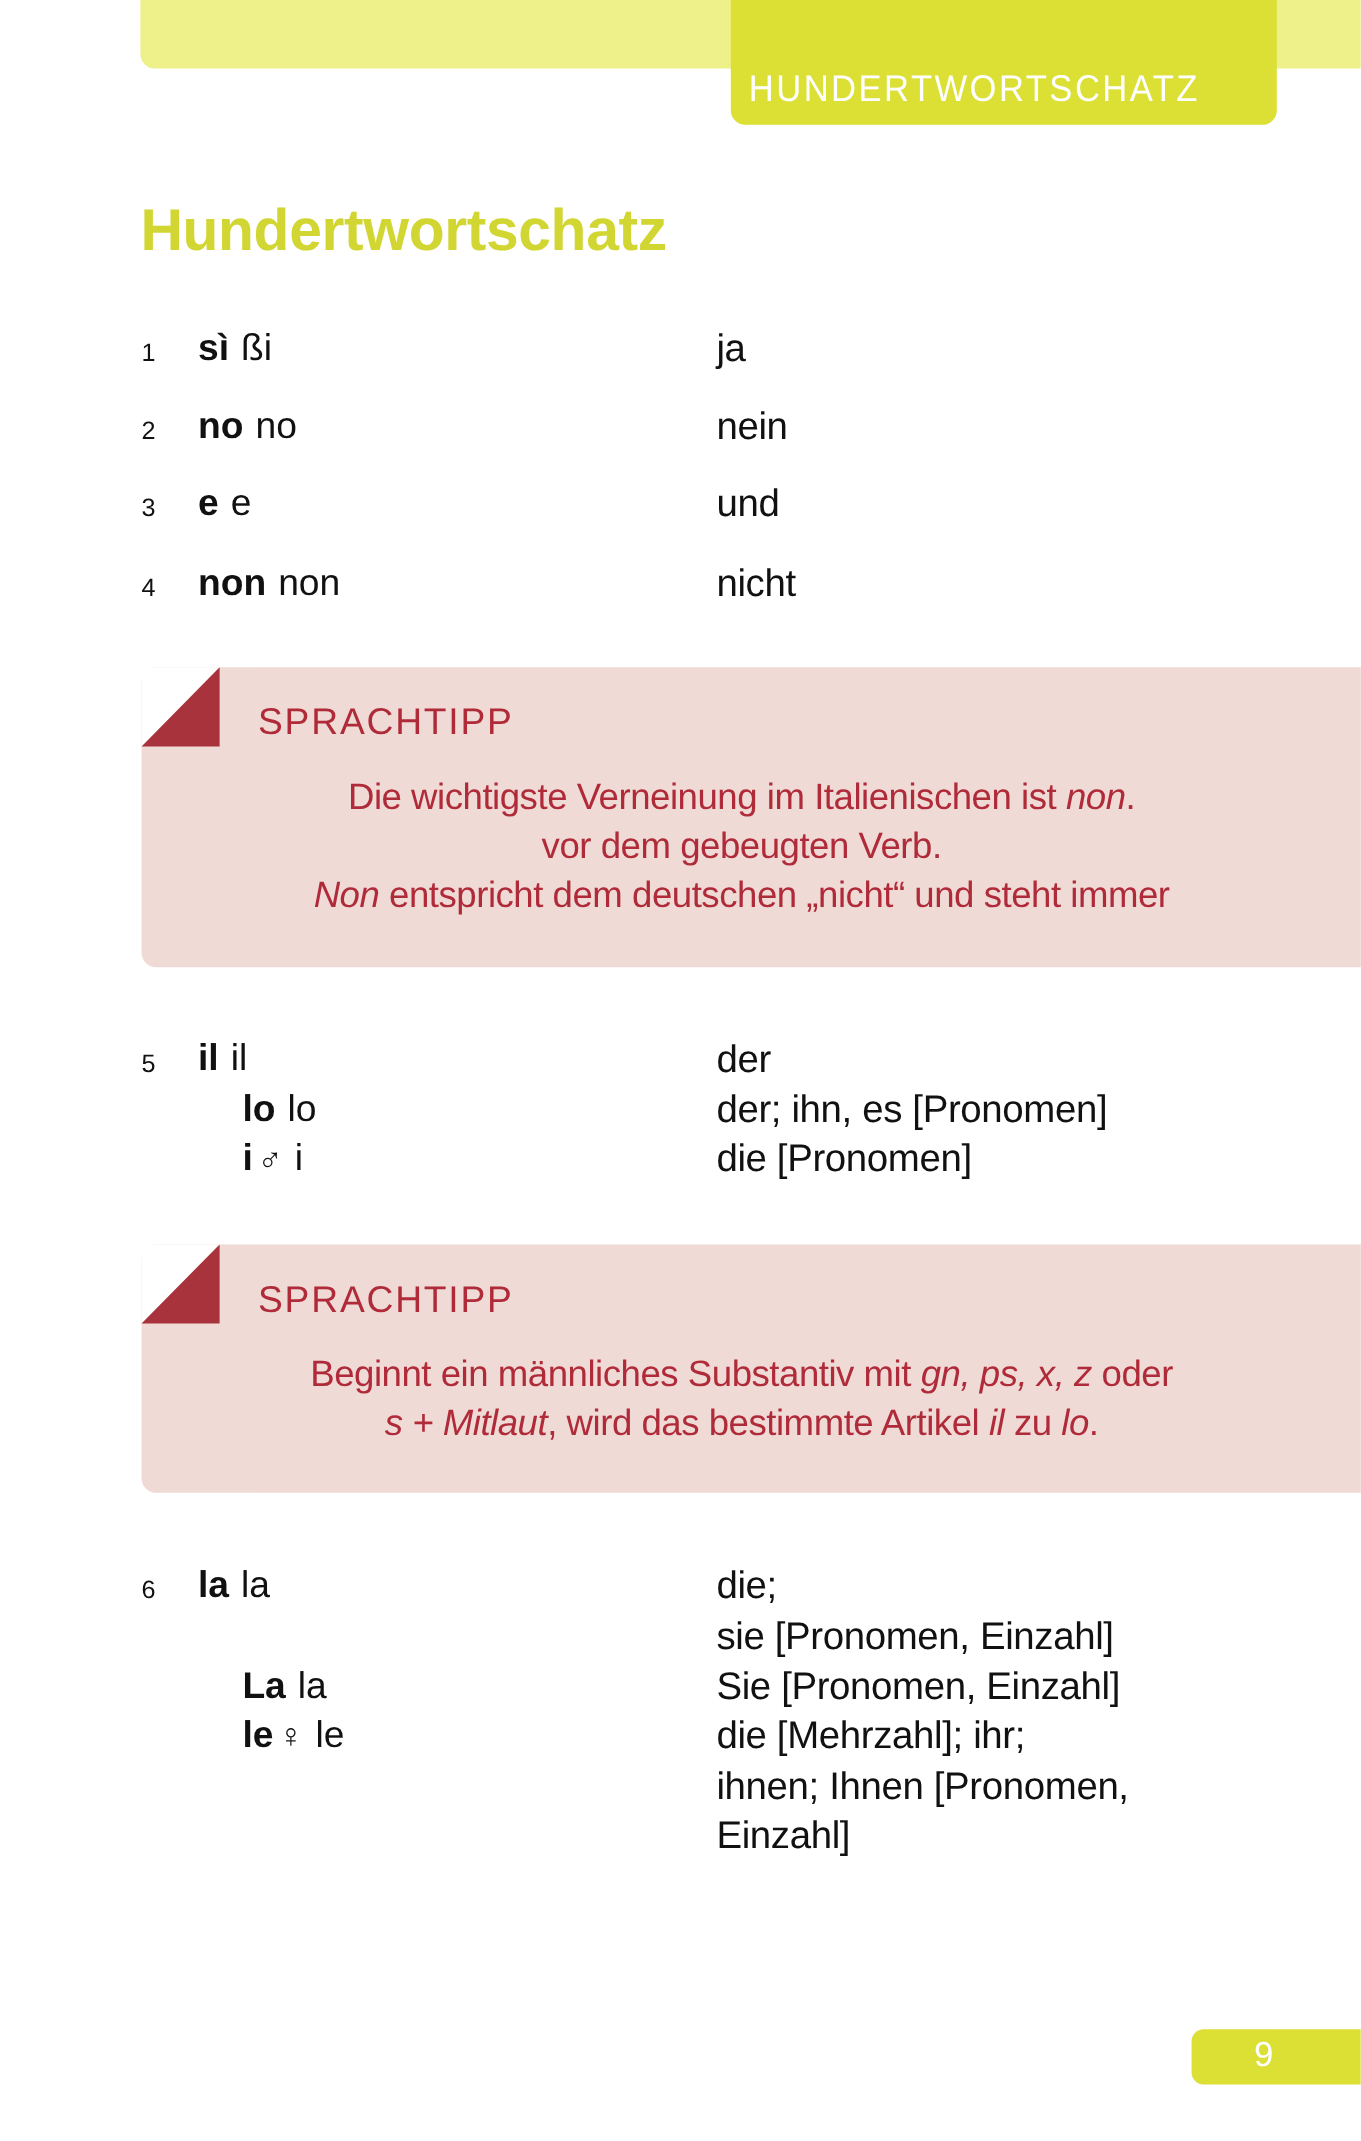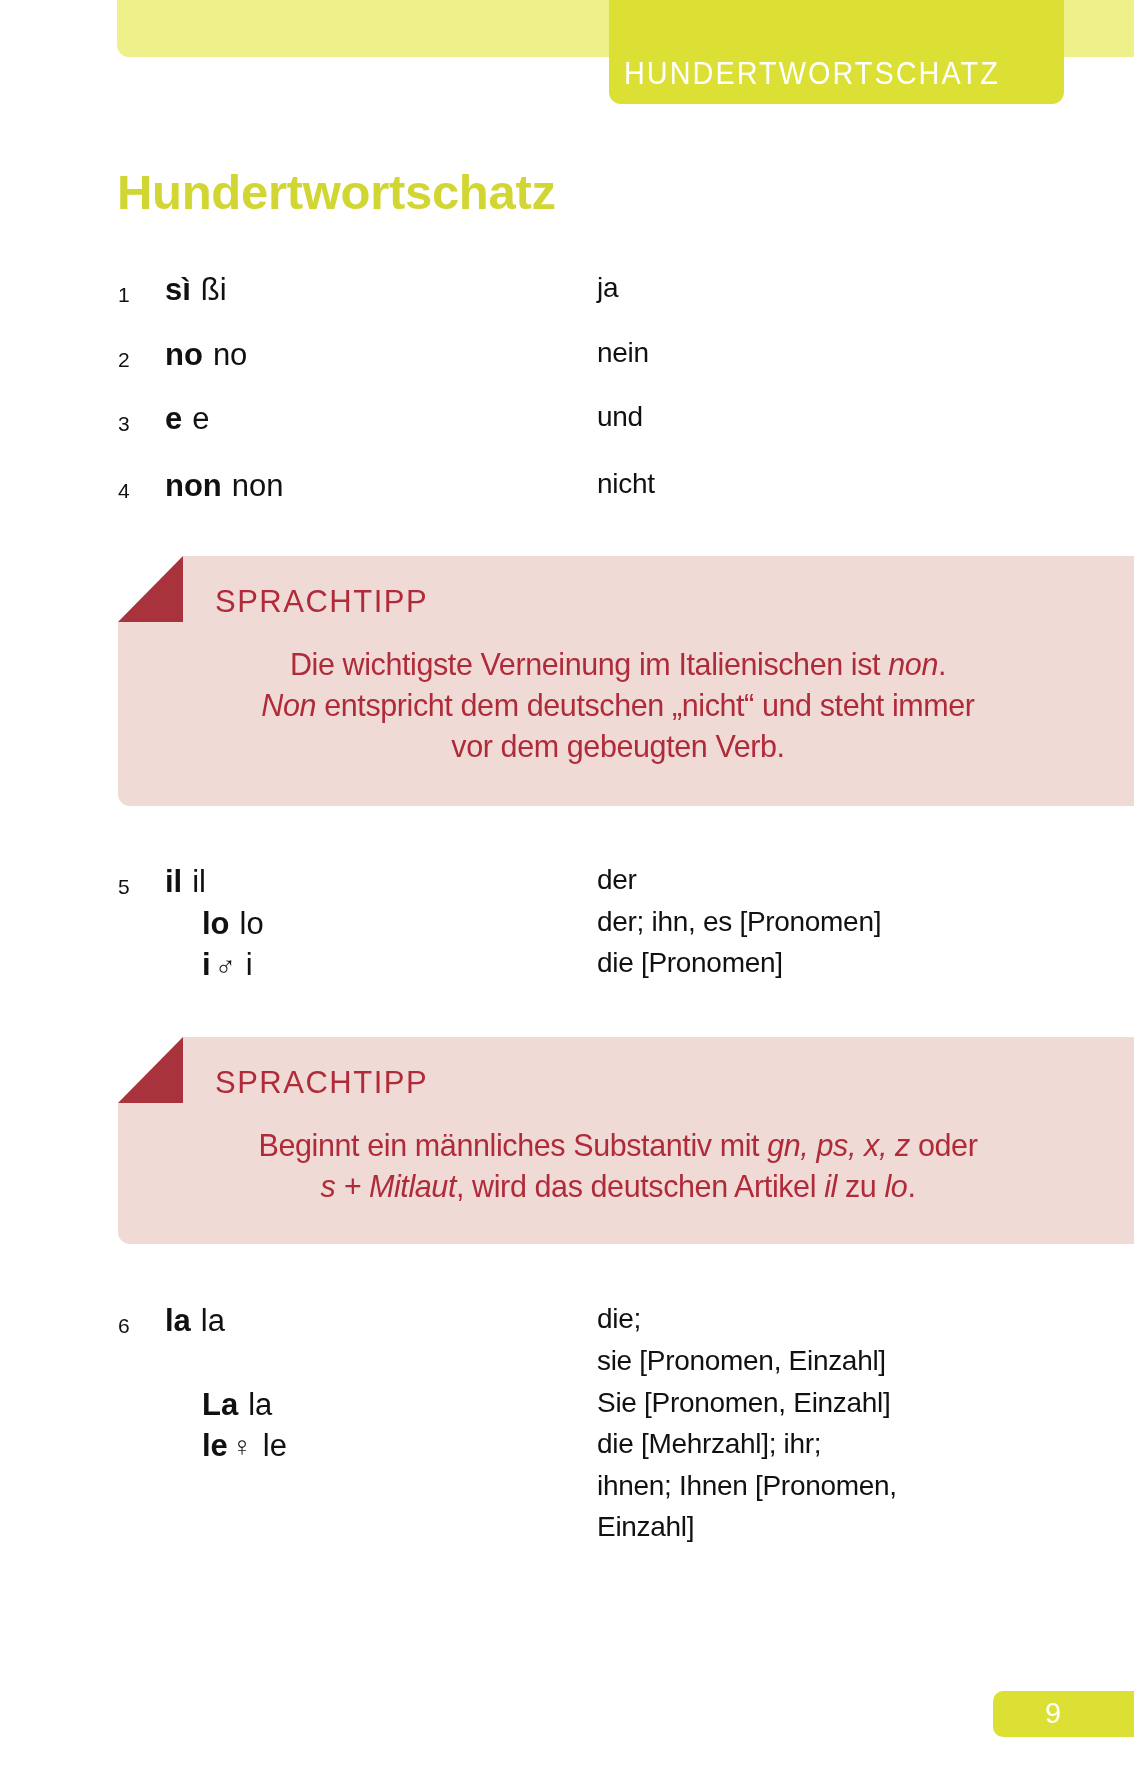--- a/index.html
+++ b/index.html
@@ -13,21 +13,21 @@
               color:#ffffff; font-weight:normal; line-height:1; white-space:nowrap;
               transform:scaleX(0.93); transform-origin:left top; }
   .title { position:absolute; left:117px; top:168px; font-size:49px; font-weight:bold;
            color:#d2d632; line-height:1; letter-spacing:-0.3px; white-space:nowrap; }
   .num { position:absolute; left:118px; font-size:21px; color:#111; line-height:1; }
   .it { position:absolute; left:165px; font-size:31px; line-height:1; white-space:nowrap; }
   .it.sub { left:202px; }
   .it b { font-weight:bold;text-align:center; }
   .pron { font-weight:normal; margin-left:10px; }
   .sym { font-size:28px; margin-left:4px; font-weight:bold; }
-  .de { position:absolute; left:597px; font-size:28px; line-height:1; white-space:nowrap; letter-spacing:-0.3px; }
+  .de { position:absolute; left:597px; font-size:32px; line-height:1; white-space:nowrap; letter-spacing:-0.3px; }
   .tip { position:absolute; left:118px; width:1065px; background:#f0dad5; border-radius:12px; }
   .tip .corner-tri { position:absolute; left:0; top:0; width:0; height:0;
         border-bottom:66px solid #a8333c; border-left:65px solid transparent; }
   .tip .corner-white { position:absolute; left:0; top:0; width:0; height:0;
         border-top:66px solid #ffffff; border-right:65px solid transparent; }
   .tip-head { position:absolute; left:97px; top:30px; font-size:31px; color:#b02b3a; letter-spacing:1.5px; line-height:1; }
   .tip-body { position:absolute; left:65px; top:88px; width:870px; font-size:30.5px; color:#b02b3a; line-height:41px; letter-spacing:-0.4px;text-align:center; }
   .tip-body p { margin:0; white-space:nowrap; }
   .pageno { position:absolute; left:993px; top:1691px; width:141px; height:46px; background:#dce035;
             border-top-left-radius:10px; border-bottom-left-radius:10px; }
@@ -65,22 +65,22 @@
     <span class="de" style="top:470px">nicht</span>
   </div>
 </div>
 
 <div class="tip" style="top:556px; height:250px;">
   <div class="corner-white"></div>
   <div class="corner-tri"></div>
   <div class="tip-head">SPRACHTIPP</div>
   <div class="tip-body">
     <p><span>Die wichtigste Verneinung im Italienischen ist </span><i>non</i><span>.</span></p>
+    <p><span>vor dem gebeugten Verb.</span></p>
     <p><i>Non</i><span> entspricht dem deutschen „nicht“ und steht immer</span></p>
-    <p><span>vor dem gebeugten Verb.</span></p>
   </div>
 </div>
 
 <div>
   <span class="num" style="top:876px">5</span>
   <span class="it" style="top:866px"><b>il</b><span class="pron">il</span></span>
   <span class="de" style="top:866px">der</span>
 
   <span class="it sub" style="top:908px"><b>lo</b><span class="pron">lo</span></span>
   <span class="de" style="top:908px">der; ihn, es [Pronomen]</span>
@@ -88,21 +88,21 @@
   <span class="it sub" style="top:949px"><b>i</b><span class="sym">♂</span><span class="pron">i</span></span>
   <span class="de" style="top:949px">die [Pronomen]</span>
 </div>
 
 <div class="tip" style="top:1037px; height:207px;">
   <div class="corner-white"></div>
   <div class="corner-tri"></div>
   <div class="tip-head">SPRACHTIPP</div>
   <div class="tip-body">
     <p><span>Beginnt ein männliches Substantiv mit </span><i>gn, ps, x, z</i><span> oder</span></p>
-    <p><i>s + Mitlaut</i><span>, wird das deutschen Artikel </span><i>il</i><span> zu </span><i>lo</i><span>.</span></p>
+    <p><i>s + Mitlaut</i><span>, wird das bestimmte Artikel </span><i>il</i><span> zu </span><i>lo</i><span>.</span></p>
   </div>
 </div>
 
 <div>
   <span class="num" style="top:1315px">6</span>
   <span class="it" style="top:1305px"><b>la</b><span class="pron">la</span></span>
   <span class="de" style="top:1305px">die;</span>
   <span class="de" style="top:1347px">sie [Pronomen, Einzahl]</span>
 
   <span class="it sub" style="top:1389px"><b>La</b><span class="pron">la</span></span>

